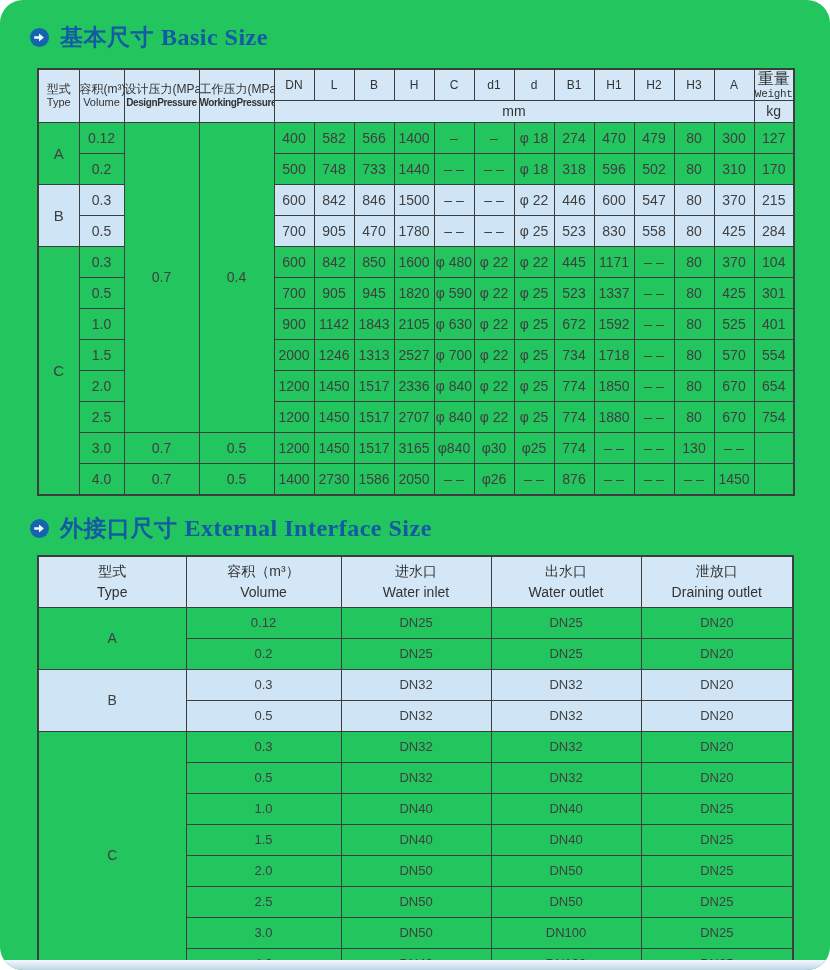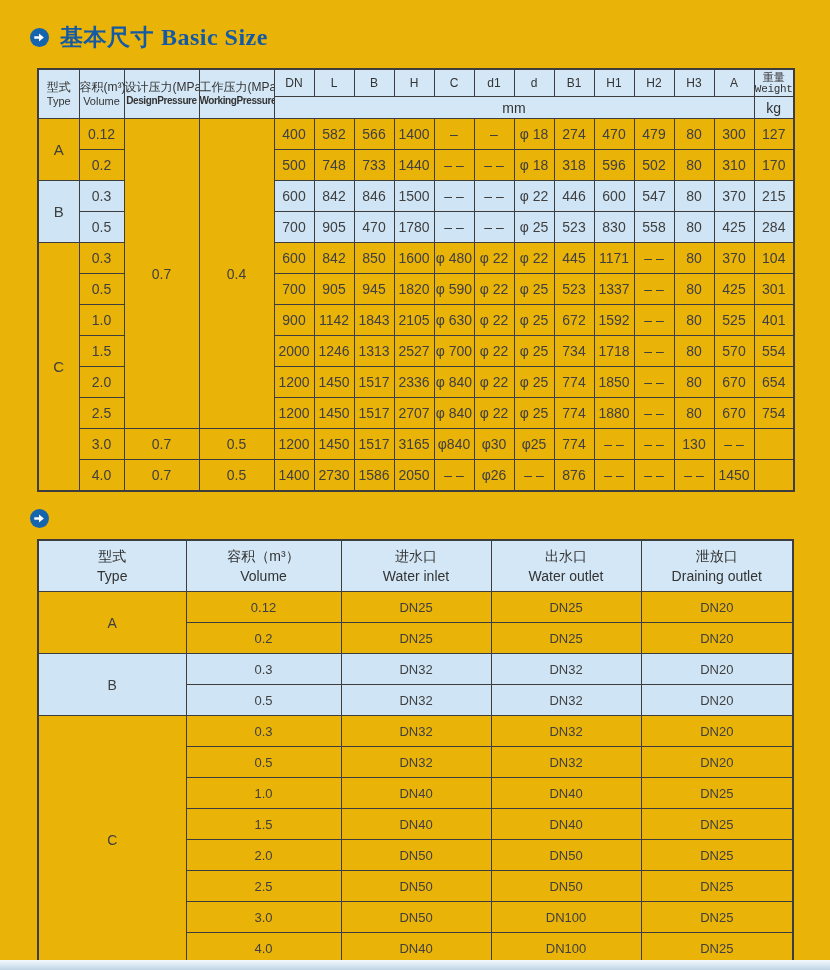--- a/index.html
+++ b/index.html
@@ -1,21 +1,21 @@
 <!DOCTYPE html>
 <html><head>
 <meta charset="utf-8">
 <style>
   html,body { margin:0; padding:0; }
   body {
     width:830px; height:970px; background:#ffffff;
     font-family:"Liberation Sans","DejaVu Sans",sans-serif;
     -webkit-font-smoothing:antialiased;
   }
-  .page { position:relative; width:830px; height:970px; overflow:hidden; background:#eab308; }
+  .page { position:relative; width:830px; height:970px; overflow:hidden; background:#22c55e;border-radius:23px; }
 
   
   .sec-title { display:flex; align-items:center; gap:11px; margin-left:30px; }
   .sec-title.first { padding-top:22px; }
   .sec-title.second { margin-top:17px; }
   .title-icon { width:19px; height:19px; flex:0 0 auto; }
   .title-text { font-size:23px; font-weight:bold; color:#1459a4; letter-spacing:0.5px; white-space:nowrap; }
   .title-text .en { font-family:"Liberation Serif","DejaVu Serif",serif; font-size:24px; letter-spacing:0.5px; }
 
   
@@ -28,21 +28,21 @@
   
   .t1 { width:756px; margin-top:15px; border:2px solid #3d3d3d; }
   .t1 td { height:30px; font-size:14px; }
   .t1 tr.hrow1 td { height:26px; }
   .t1 tr.hrow2 td { height:21px; }
   .t1 .twoline { line-height:1.15; }
   .t1 .zh { display:block; font-size:12px; }
   .t1 .en { display:block; font-size:11px; }
   .t1 .en.tight { font-size:10px; letter-spacing:-0.4px;font-weight:bold; }
   .t1 .dimh { font-size:12px; }
-  .t1 .wzh { display:block; font-size:11px; line-height:1.1; }
+  .t1 .wzh { display:block; font-size:16px; line-height:1.1; }
   .t1 .wen { display:block; font-size:11px; line-height:1.1; letter-spacing:-0.3px;font-family:Liberation Mono, monospace; }
   .t1 td.group { font-size:15px; }
 
   
   .t2 { width:755px; margin-top:11px; border:2px solid #3d3d3d; border-bottom:3px solid #2c2c2c; }
   .t2 td { height:30px; font-size:13px; }
   .t2 tr.hrow td { height:50px; line-height:1.45; font-size:14px; }
   .t2 td.group { font-size:14px; }
 
   
@@ -332,20 +332,24 @@
         </tr>
       </tbody>
   </table>
 
   <div class="sec-title second">
     <svg class="title-icon" viewBox="0 0 20 20">
       <circle cx="10" cy="10" r="10" fill="#1464ae"></circle>
       <path d="M4.5 10 H11" stroke="#ffffff" stroke-width="2.6" fill="none"></path>
       <path d="M9.5 5.8 L14.6 10 L9.5 14.2 Z" fill="#ffffff"></path>
     </svg>
+    <div class="title-text">
+      <span>外接口尺寸</span>
+      <span class="en">External Interface Size</span>
+    </div>
   </div>
 
   <table class="t2">
     <colgroup>
       <col style="width:148px">
         <col style="width:155px">
         <col style="width:150px">
         <col style="width:150px">
         <col style="width:152px">
     </colgroup>

